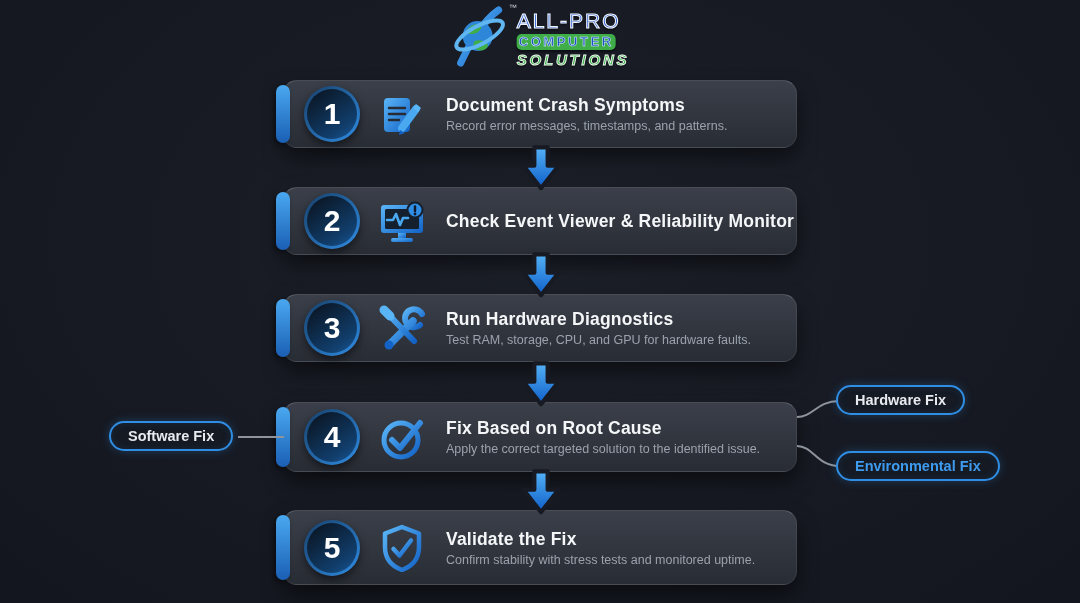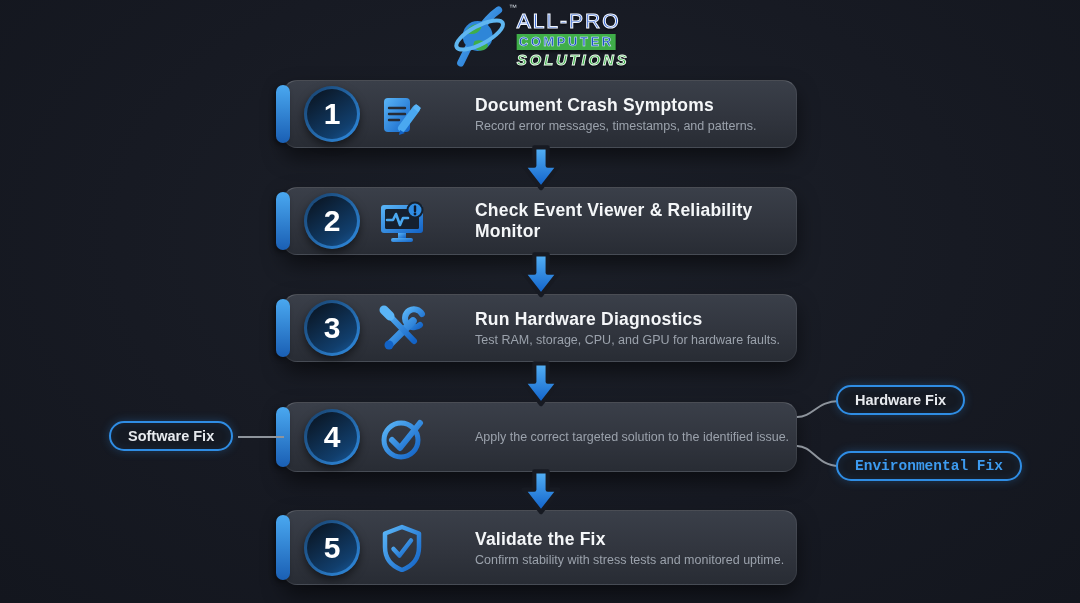--- a/index.html
+++ b/index.html
@@ -11,21 +11,21 @@
   
   .logo{position:absolute;left:50%;top:4px;transform:translateX(-50%);display:flex;align-items:center;gap:2px;}
   .logo-text{display:flex;flex-direction:column;align-items:flex-start;line-height:1.05;position:relative;padding-top:6px;}
   .brand-top{
     color:#2257d0;font-weight:400;font-size:21px;letter-spacing:2px;
     -webkit-text-stroke:1.1px #eef3fa;
     text-shadow:0 2px 2px rgba(0,0,0,.55);
   }
   .brand-mid{
     background:#3fae49;color:#1d50c8;font-weight:800;font-size:13px;letter-spacing:2.6px;
-    padding:1px 2px;border-radius:0;margin-top:2px;
+    padding:1px 2px;border-radius:5px;margin-top:2px;
     -webkit-text-stroke:.5px #dfeefc;
     box-shadow:0 2px 3px rgba(0,0,0,.5);
   }
   .brand-bottom{
     color:#3cb44a;font-weight:800;font-size:15px;letter-spacing:2.8px;margin-top:2px;
     -webkit-text-stroke:.9px #eef7ee;
     text-shadow:0 2px 2px rgba(0,0,0,.55);
     font-style:italic;
   }
   .tm{position:absolute;left:-8px;top:0;color:#cfd6de;font-size:8px;}
@@ -48,34 +48,34 @@
     padding:3px;box-sizing:border-box;box-shadow:0 4px 9px rgba(0,0,0,.5);
     position:relative;z-index:1;
   }
   .num{
     width:100%;height:100%;border-radius:50%;
     background:linear-gradient(145deg,#0b1a2b 15%,#113e6c 75%,#1c63ab 110%);
     color:#ffffff;font-size:30px;font-weight:800;
     display:flex;align-items:center;justify-content:center;
   }
   .step-icon{width:48px;height:48px;margin:0 20px 0 18px;flex:0 0 auto;position:relative;z-index:1;}
-  .step-text{display:flex;flex-direction:column;gap:3px;position:relative;z-index:1;margin-left:29px;}
+  .step-text{display:flex;flex-direction:column;gap:3px;position:relative;z-index:1;}
   .step-title{color:#f4f6f8;font-size:17.5px;font-weight:700;letter-spacing:.2px;}
   .step-sub{color:#9ba2ac;font-size:12.5px;}
   
   .arrow{position:absolute;left:516px;width:50px;height:50px;z-index:3;}
   
   .pill{
     position:absolute;padding:5px 17px;border:2.5px solid #2f8de4;border-radius:20px;
     background:#151a23;font-weight:700;font-size:14.5px;white-space:nowrap;
     box-shadow:0 0 10px rgba(47,141,228,.30), inset 0 0 8px rgba(47,141,228,.12);
     z-index:2;
   }
   .pill-light{color:#e7eaee;}
-  .pill-blue{color:#3d9bf0;font-family:Liberation Mono, monospace;}
+  .pill-blue{color:#3d9bf0;}
   .connector-h{position:absolute;height:2px;background:#8e949c;z-index:1;}
   .connector-svg{position:absolute;z-index:1;}
 </style>
 </head>
 <body>
 
 <div id="canvas">
 
   <svg width="0" height="0" style="position:absolute" aria-hidden="true">
     <defs>
@@ -187,20 +187,21 @@
   <div class="card" style="top:402px;height:70px;">
     <div class="accent"></div>
     <div class="num-ring">
       <div class="num">4</div>
     </div>
     <svg class="step-icon" viewBox="0 0 48 48">
       <circle cx="23" cy="27" r="17" fill="none" stroke="url(#icong)" stroke-width="5"></circle>
       <path d="M14,27 L22,35 L42,10" fill="none" stroke="url(#icong)" stroke-width="6" stroke-linecap="round" stroke-linejoin="round"></path>
     </svg>
     <div class="step-text">
+      <div class="step-title">Fix Based on Root Cause</div>
       <div class="step-sub">Apply the correct targeted solution to the identified issue.</div>
     </div>
   </div>
 
   <svg class="arrow" style="top:468px;" viewBox="0 0 60 52">
     <path d="M22,0 h16 v22 h13 L30,49 L9,22 h13 Z" fill="url(#arrowg)" stroke="#171a22" stroke-width="5" stroke-linejoin="round"></path>
   </svg>
 
   <div class="card" style="top:510px;height:75px;">
     <div class="accent"></div>

